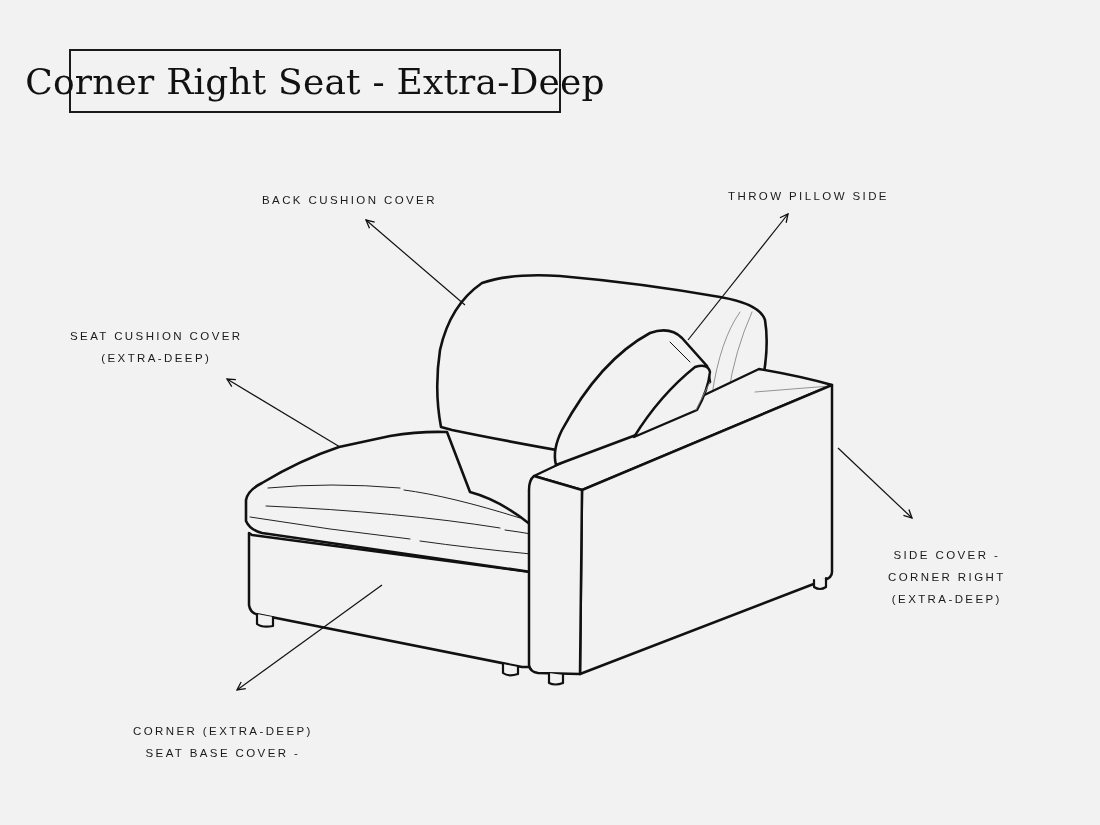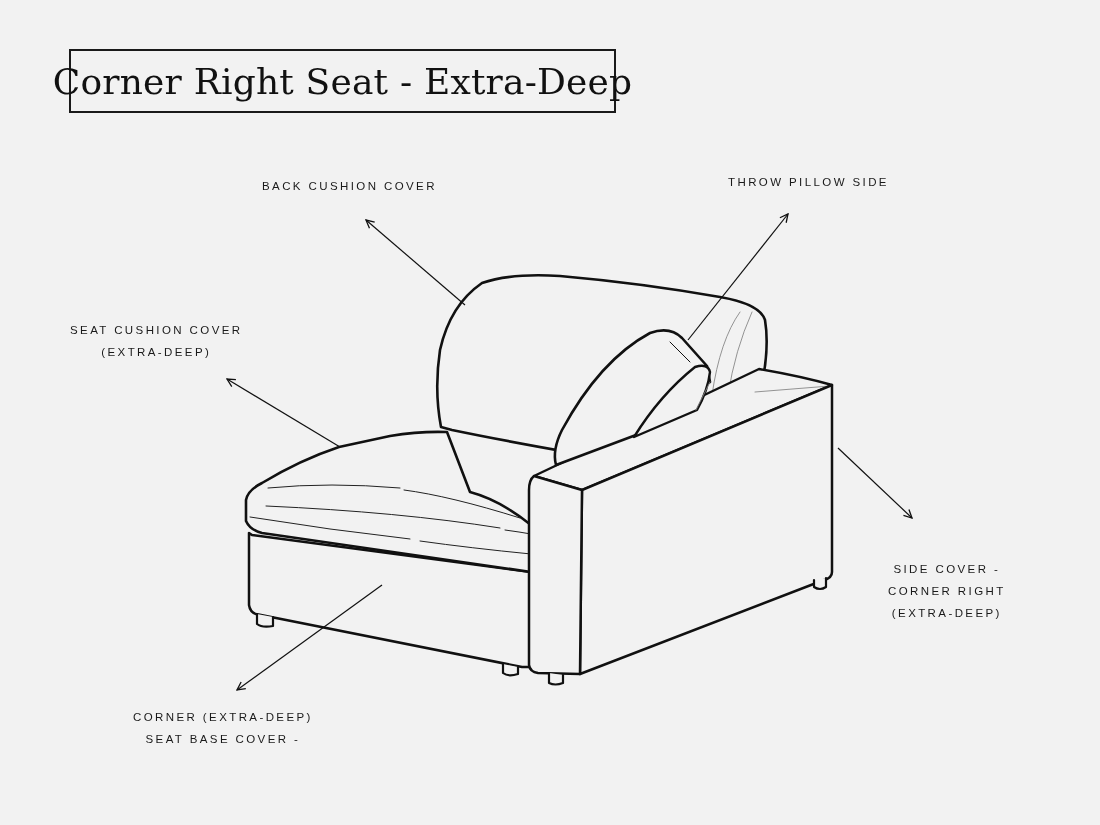--- a/index.html
+++ b/index.html
@@ -7,21 +7,21 @@
     width: 1100px; height: 825px;
     background: #f2f2f2;
     position: relative;
     overflow: hidden;
     font-family: "Liberation Sans", sans-serif;
     color: #111;
   }
   .title-box {
     position: absolute;
     left: 69px; top: 49px;
-    width: 547px; height: 64px;
+    width: 492px; height: 64px;
     border: 2px solid #1a1a1a;
     box-sizing: border-box;
     display: flex; align-items: center; justify-content: center;
   }
   .title-text {
     font-family: "DejaVu Serif", "Liberation Serif", serif;
     font-size: 36px;
     font-weight: normal;
     color: #111;
     letter-spacing: 0.2px;
@@ -29,45 +29,46 @@
   }
   .label {
     position: absolute;
     font-family: "Liberation Sans", sans-serif;
     font-size: 11.5px;
     letter-spacing: 2.4px;
     color: #1a1a1a;
     text-align: center;
     line-height: 22px;
     white-space: nowrap;
+    margin-top: 14px;
   }
   .label span { display: block; }
   svg.drawing { position: absolute; left: 0; top: 0; }
 </style>
 </head>
 <body>
 
 <div class="title-box">
   <span class="title-text">Corner Right Seat - Extra-Deep</span>
 </div>
 
 <div class="label" style="left:262px; top:175px;">
   <span>BACK CUSHION COVER</span>
 </div>
 
 <div class="label" style="left:728px; top:171px;">
   <span>THROW PILLOW SIDE</span>
 </div>
 
-<div class="label" style="left:70px; top:319px;">
+<div class="label" style="left:70px; top:311px;">
   <span>SEAT CUSHION COVER</span>
   <span>(EXTRA-DEEP)</span>
 </div>
 
-<div class="label" style="left:888px; top:558px;">
+<div class="label" style="left:888px; top:530px;">
   <span>SIDE COVER -</span>
   <span>CORNER RIGHT</span>
   <span>(EXTRA-DEEP)</span>
 </div>
 
 <div class="label" style="left:133px; top:706px;">
   <span>CORNER (EXTRA-DEEP)</span>
   <span>SEAT BASE COVER -</span>
 </div>
 

